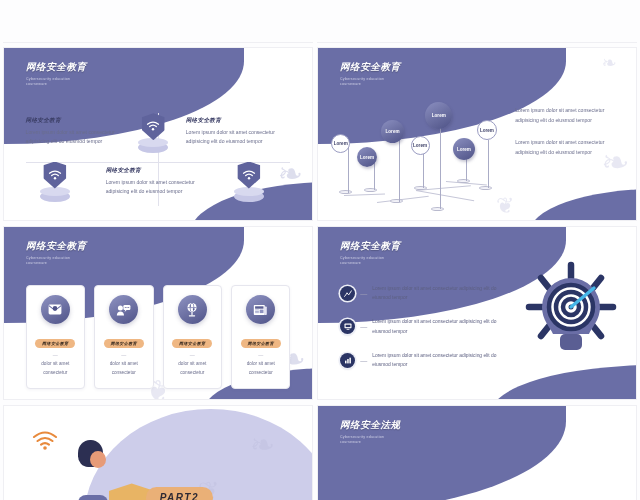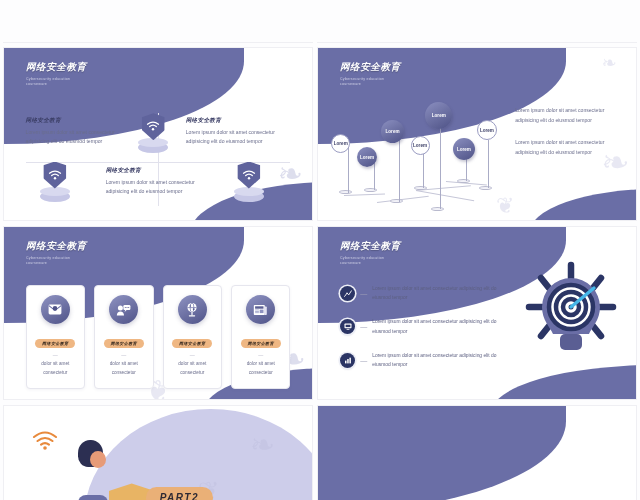--- a/index.html
+++ b/index.html
@@ -452,20 +452,27 @@
 
       <div style="position:absolute;left:47.5%;top:54%;width:14px;height:13px;border:3.4px solid #26263a;border-bottom:none;border-radius:7px 7px 0 0"></div>
 
     </div>
 
     <div class="part-pill">PART2</div>
   </div>
 
   <div class="slide c1 r3">
     <div class="hdr-wave tall"></div>
+    <div class="hdr-text">
+      <div class="hdr-cn">网络安全法规</div>
+      <div class="hdr-en">
+        <span>Cybersecurity education</span><br>
+        <span>courseware</span>
+      </div>
+    </div>
 
     <div>
       
 
       
 
       
 
       
 

